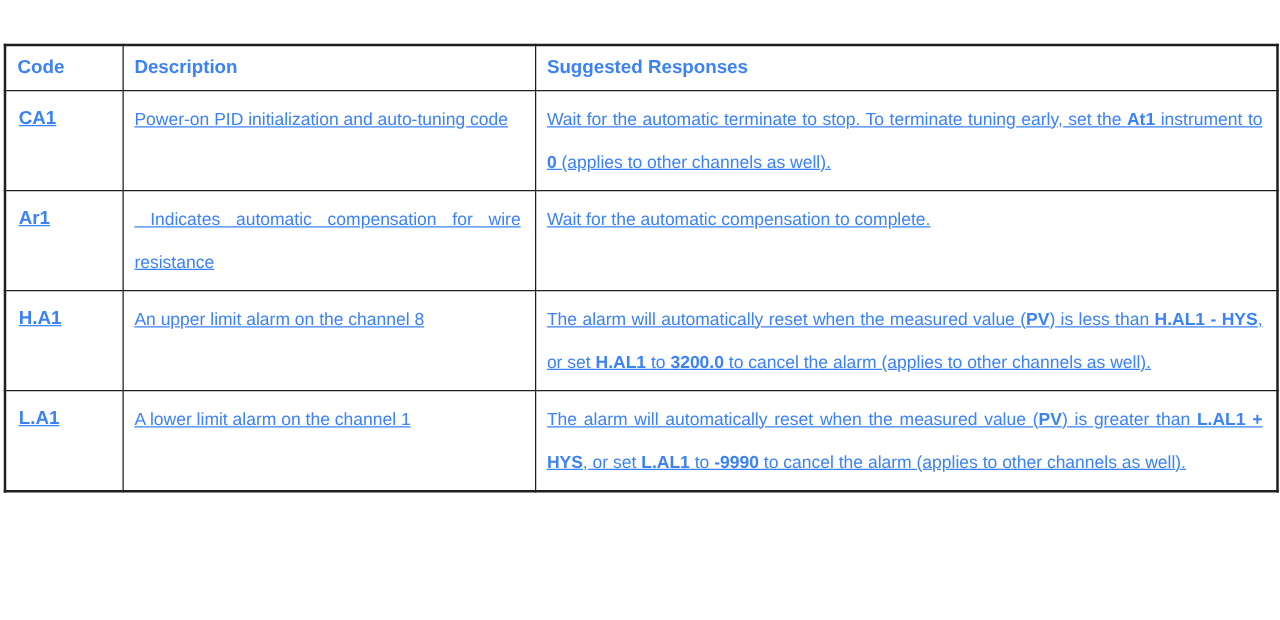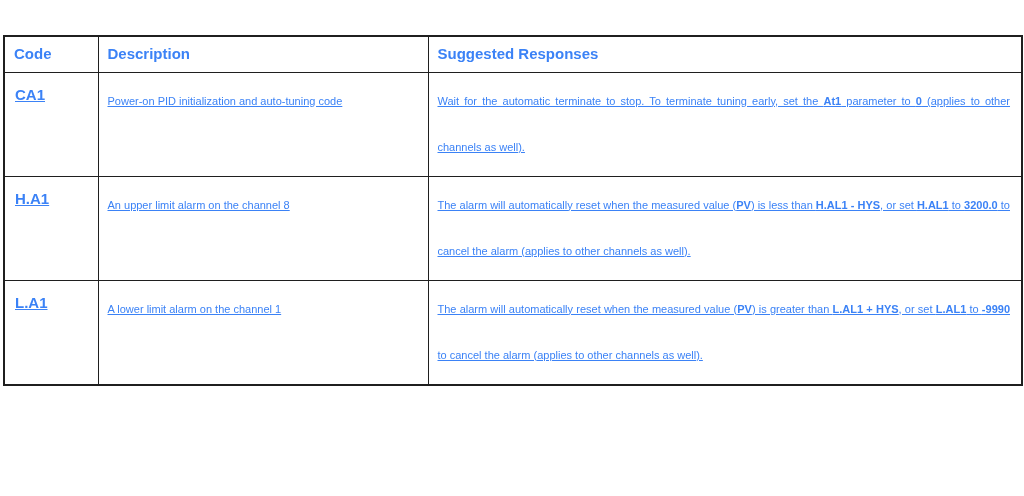--- a/index.html
+++ b/index.html
@@ -44,22 +44,22 @@
     padding: 5px 11px 6px 9px;
     text-decoration: underline;
   }
   td.code-cell {
     font-size: 15px;
     font-weight: 700;
     line-height: 34px;
     padding-left: 10px;
   }
   .cell-text {
-    font-size: 11px;
-    line-height: 46px;
+    font-size: 14px;
+    line-height: 34px;
     text-align: justify;
   }
   .cell-text b {
     font-weight: 700;
   }
 </style>
 </head>
 <body>
 
 <div class="page">
@@ -76,24 +76,33 @@
         <th>Suggested Responses</th>
       </tr>
     </thead>
     <tbody>
   <tr>
     <td class="code-cell">CA1</td>
     <td>
       <div class="cell-text"><span>Power-on PID initialization and auto-tuning code</span></div>
     </td>
     <td>
-      <div class="cell-text"><span>Wait for the automatic terminate to stop. To terminate tuning early, set the </span><b>At1</b><span> parameter to </span><b>0</b><span> (applies to other channels as well).</span></div>
+      <div class="cell-text"><span>Wait for the automatic terminate to stop. To terminate tuning early, set the </span><b>At1</b><span> instrument to </span><b>0</b><span> (applies to other channels as well).</span></div>
     </td>
   </tr>
 
+  <tr>
+    <td class="code-cell">Ar1</td>
+    <td>
+      <div class="cell-text"><span>&nbsp;Indicates automatic compensation for wire resistance</span></div>
+    </td>
+    <td>
+      <div class="cell-text"><span>Wait for the automatic compensation to complete.</span></div>
+    </td>
+  </tr>
 
   <tr>
     <td class="code-cell">H.A1</td>
     <td>
       <div class="cell-text"><span>An upper limit alarm on the channel 8</span></div>
     </td>
     <td>
       <div class="cell-text"><span>The alarm will automatically reset when the measured value (</span><b>PV</b><span>) is less than </span><b>H.AL1 - HYS</b><span>, or set </span><b>H.AL1</b><span> to </span><b>3200.0</b><span> to cancel the alarm (applies to other channels as well).</span></div>
     </td>
   </tr>

